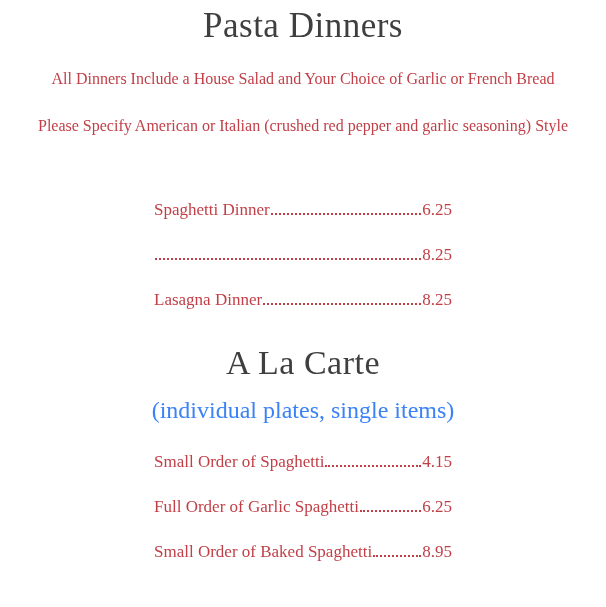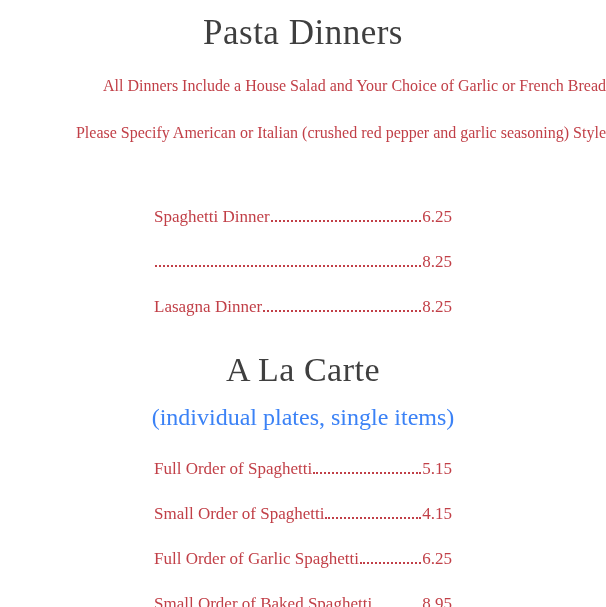--- a/index.html
+++ b/index.html
@@ -15,32 +15,31 @@
   }
   .menu-page {
     width: 606px;
     text-align: center;
   }
   .section-title {
     font-size: 35px;
     font-weight: 400;
     color: #3f3f3f;
     letter-spacing: 0.5px;
-    margin: 7px;
+    margin: 0;
     line-height: 40px;
   }
   .title-pasta {
     padding-top: 6px;
   }
   .menu-note {
     color: #c13f47;
     font-size: 16px;
     line-height: 20px;
     margin: 0;
-    text-align: right;
   }
   .note-1 { margin-top: 23px; }
   .note-2 { margin-top: 27px; }
   .items-list {
     width: 298px;
     margin: 0 auto;
     text-align: center;
   }
   .items-pasta { margin-top: 64px; }
   .items-alacarte { margin-top: 27px; }
@@ -102,25 +101,20 @@
     <span class="dot-leader"></span>
     <span class="item-price">8.25</span>
   </div>
 </div>
 
   <h2 class="section-title title-alacarte">A La Carte</h2>
 
   <p class="section-subtitle">(individual plates, single items)</p>
 
   <div class="items-list items-alacarte">
-  <div class="item-row">
-    <span class="item-name">Full Order of Spaghetti</span>
-    <span class="dot-leader"></span>
-    <span class="item-price">5.15</span>
-  </div>
 
   <div class="item-row">
     <span class="item-name">Small Order of Spaghetti</span>
     <span class="dot-leader"></span>
     <span class="item-price">4.15</span>
   </div>
 
   <div class="item-row">
     <span class="item-name">Full Order of Garlic Spaghetti</span>
     <span class="dot-leader"></span>

